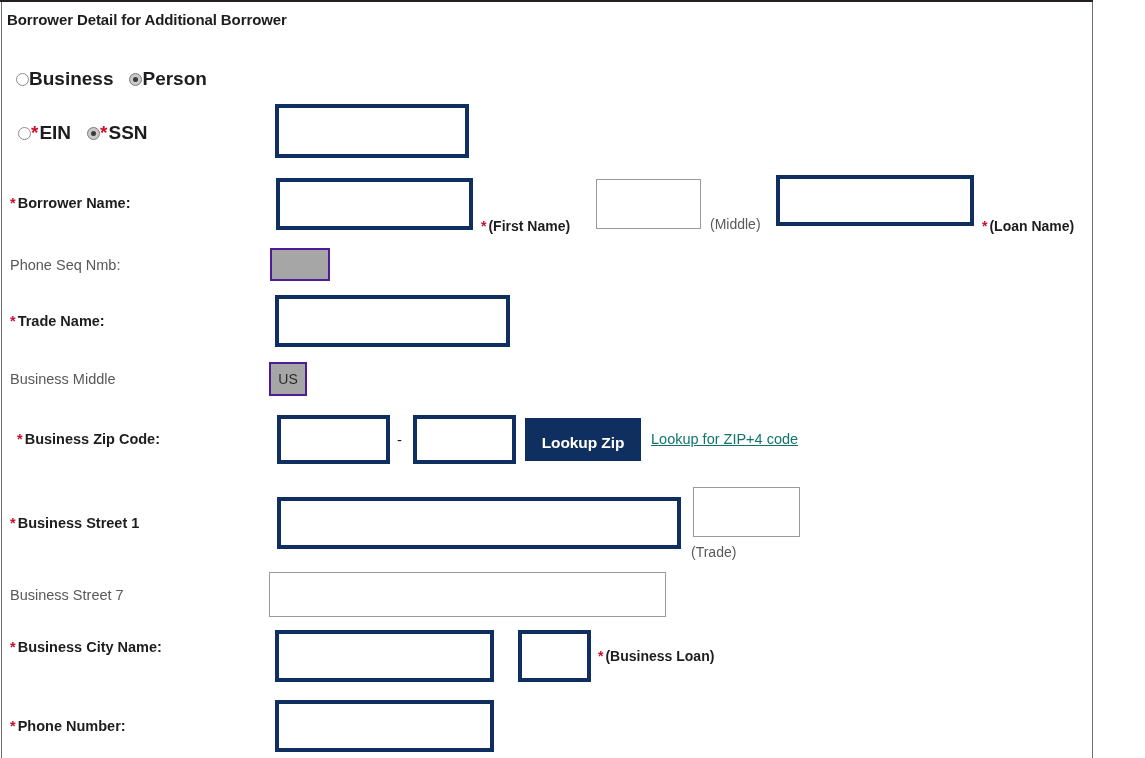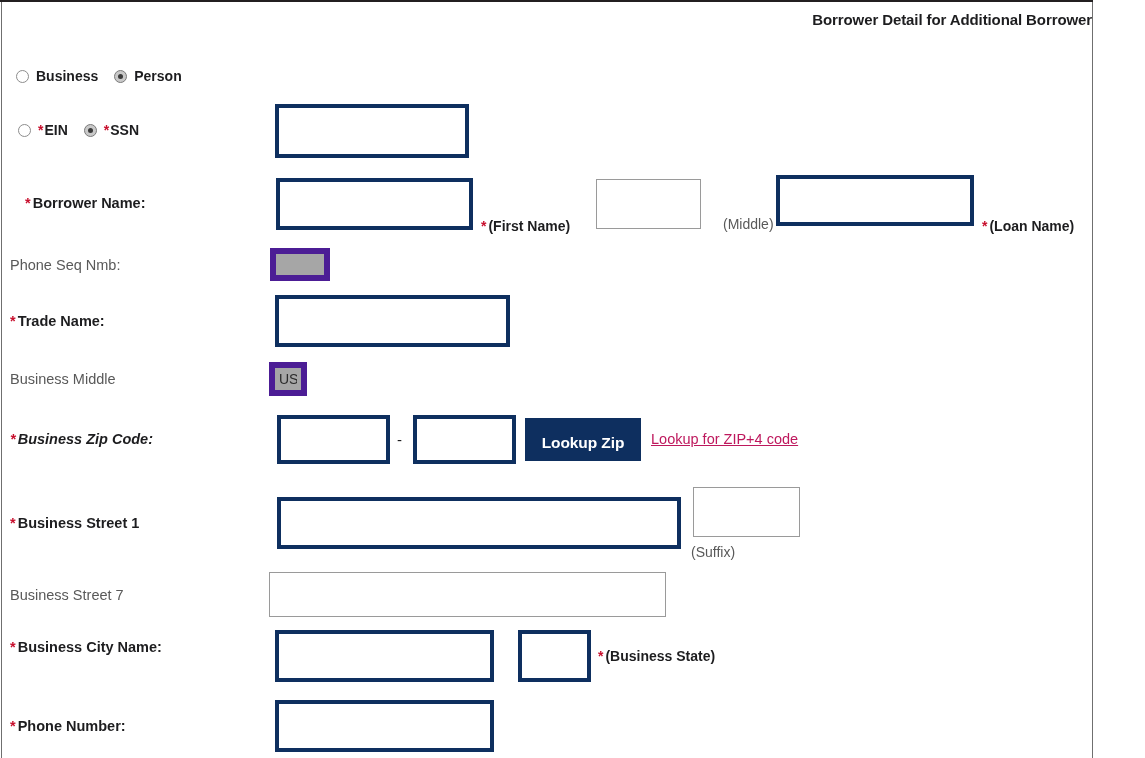--- a/index.html
+++ b/index.html
@@ -42,25 +42,26 @@
     width: 1px;
     height: 756px;
     background: #6f6f6f;
   }
 
   
   .doc-title {
     position: absolute;
     left: 0; top: 11px;
     width: 1092px;
-    text-align: right;
+    text-align: left;
     font-size: 15px;
     font-weight: bold;
     color: #1d1d1f;
     letter-spacing: -0.1px;
+    padding-left: 7px;
   }
   .label {
     position: absolute;
     font-size: 14.5px;
     white-space: nowrap;
   }
   .label.req {
     font-weight: bold;
     color: #1d1d1f;
   }
@@ -85,21 +86,21 @@
     padding: 2px 4px;
     outline: none;
   }
   .inp.required {
     border: 4px solid #0e2f5f;
   }
   .inp.optional {
     border: 1px solid #9a9a9a;
   }
   .inp.disabled {
-    border: 6px solid #4c1d95;
+    border: 2px solid #4c1d95;
     background: #a6a6a6;
     color: #2b2b2b;
     text-align: center;
   }
 
   
   .note {
     position: absolute;
     font-size: 14px;
     white-space: nowrap;
@@ -138,24 +139,24 @@
     content: "";
     position: absolute;
     left: 50%; top: 50%;
     width: 5px; height: 5px;
     margin-left: -2.5px;
     margin-top: -2.5px;
     border-radius: 50%;
     background: #3b3b3b;
   }
   .radio-label {
-    font-size: 14px;
-    font-weight: bold;
-    color: #1d1d1f;
-    margin-left: 7px;
+    font-size: 19px;
+    font-weight: bold;
+    color: #1d1d1f;
+    margin-left: 0;
     margin-right: 16px;
     white-space: nowrap;
   }
   .radio-label .star { margin-right: 1px; }
 
   
   .zip-dash {
     position: absolute;
     font-size: 15px;
     color: #1d1d1f;
@@ -169,21 +170,21 @@
     font-family: "Liberation Sans", sans-serif;
     font-size: 15.5px;
     font-weight: bold;
     letter-spacing: -0.1px;
     cursor: pointer;
     padding: 16px;
   }
   .link-zip4 {
     position: absolute;
     font-size: 14.5px;
-    color: #be185d;
+    color: #0f766e;
     text-decoration: underline;
     white-space: nowrap;
     cursor: pointer;
     text-align: right;
   }
 </style>
 </head>
 <body>
 
 <div id="page">
@@ -203,53 +204,53 @@
 
   <div class="radio-group" style="left:18px; top:122px;">
     <span class="radio"></span>
     <span class="radio-label"><span class="star">*</span><span>EIN</span></span>
     <span class="radio checked"></span>
     <span class="radio-label"><span class="star">*</span><span>SSN</span></span>
   </div>
 
   <input class="inp required" type="text" style="left: 275px; top: 104px; width: 194px; height: 54px;" value="">
 
-  <div class="label req" style="left:10px; top:195px;margin-left:15px;"><span class="star">*</span><span>Borrower Name:</span></div>
+  <div class="label req" style="left:10px; top:195px;"><span class="star">*</span><span>Borrower Name:</span></div>
   <input class="inp required" type="text" style="left: 276px; top: 178px; width: 197px; height: 52px;" value="">
   <div class="note req" style="left:481px; top:218px;"><span class="star">*</span><span>(First Name)</span></div>
   <input class="inp optional" type="text" style="left: 596px; top: 179px; width: 105px; height: 50px;" value="">
-  <div class="note opt" style="left:710px; top:216px;margin-left:13px;">(Middle)</div>
+  <div class="note opt" style="left:710px; top:216px;">(Middle)</div>
   <input class="inp required" type="text" style="left: 776px; top: 175px; width: 198px; height: 51px;" value="">
   <div class="note req" style="left:982px; top:218px;"><span class="star">*</span><span>(Loan Name)</span></div>
 
   <div class="label opt" style="left:10px; top:257px;">Phone Seq Nmb:</div>
   <input class="inp disabled" type="text" disabled="" style="left: 270px; top: 248px; width: 60px; height: 33px;" value="">
 
   <div class="label req" style="left:10px; top:313px;"><span class="star">*</span><span>Trade Name:</span></div>
   <input class="inp required" type="text" style="left: 275px; top: 295px; width: 235px; height: 52px;" value="">
 
   <div class="label opt" style="left:10px; top:371px;">Business Middle</div>
   <input class="inp disabled" type="text" disabled="" style="left: 269px; top: 362px; width: 38px; height: 34px;" value="US">
 
-  <div class="label req" style="left:10px; top:431px;font-style:italic;"><span class="star">*</span><span>Business Zip Code:</span></div>
+  <div class="label req" style="left:17px; top:431px;"><span class="star">*</span><span>Business Zip Code:</span></div>
   <input class="inp required" type="text" style="left: 277px; top: 415px; width: 113px; height: 49px;" value="">
   <div class="zip-dash" style="left:397px; top:431px;">-</div>
   <input class="inp required" type="text" style="left: 413px; top: 415px; width: 103px; height: 49px;" value="">
   <button class="btn-lookup" style="left:525px; top:418px; width:116px; height:43px;">Lookup Zip</button>
   <a class="link-zip4" style="left:651px; top:431px;" href="#">Lookup for ZIP+4 code</a>
 
   <div class="label req" style="left:10px; top:515px;"><span class="star">*</span><span>Business Street 1</span></div>
   <input class="inp required" type="text" style="left: 277px; top: 497px; width: 404px; height: 52px;" value="">
   <input class="inp optional" type="text" style="left: 693px; top: 487px; width: 107px; height: 50px;" value="">
-  <div class="note opt" style="left:691px; top:544px;">(Suffix)</div>
+  <div class="note opt" style="left:691px; top:544px;">(Trade)</div>
 
   <div class="label opt" style="left:10px; top:587px;">Business Street 7</div>
   <input class="inp optional" type="text" style="left: 269px; top: 572px; width: 397px; height: 45px;" value="">
 
   <div class="label req" style="left:10px; top:639px;"><span class="star">*</span><span>Business City Name:</span></div>
   <input class="inp required" type="text" style="left: 275px; top: 630px; width: 219px; height: 52px;" value="">
   <input class="inp required" type="text" style="left: 518px; top: 630px; width: 73px; height: 52px;" value="">
-  <div class="note req" style="left:598px; top:648px;"><span class="star">*</span><span>(Business State)</span></div>
+  <div class="note req" style="left:598px; top:648px;"><span class="star">*</span><span>(Business Loan)</span></div>
 
   <div class="label req" style="left:10px; top:718px;"><span class="star">*</span><span>Phone Number:</span></div>
   <input class="inp required" type="text" style="left: 275px; top: 700px; width: 219px; height: 52px;" value="">
 
 </div>
 
 </body></html>

